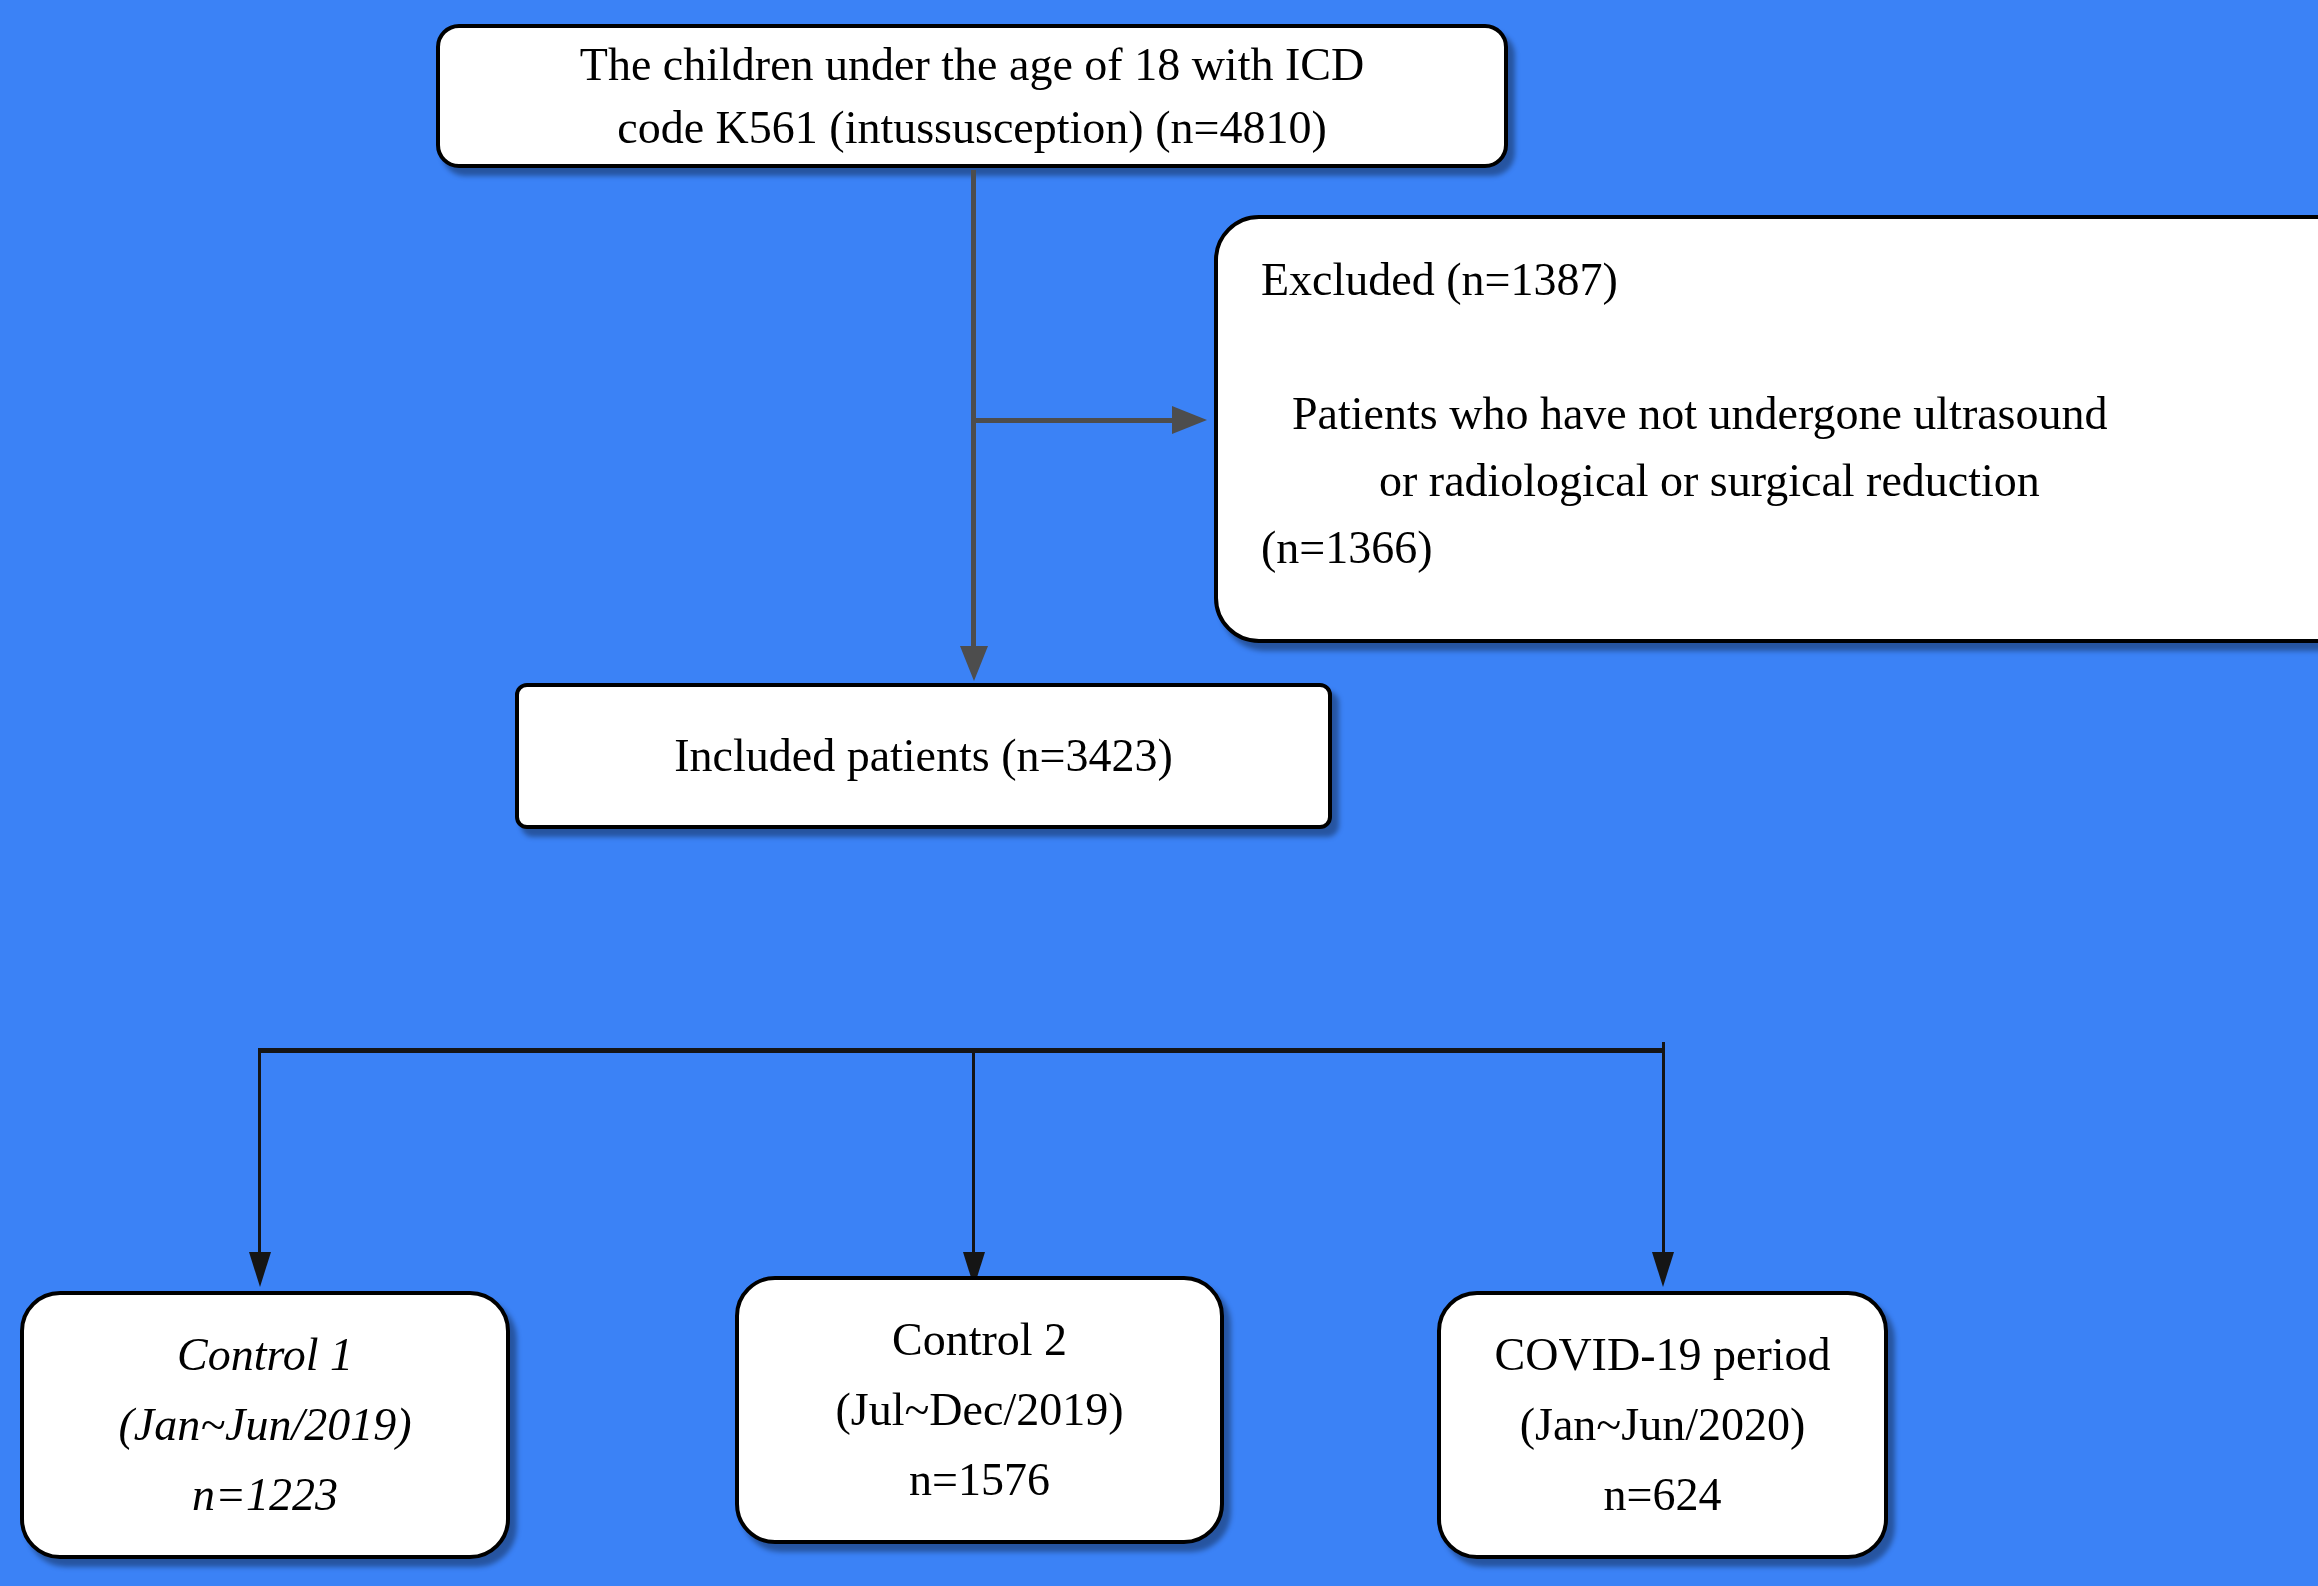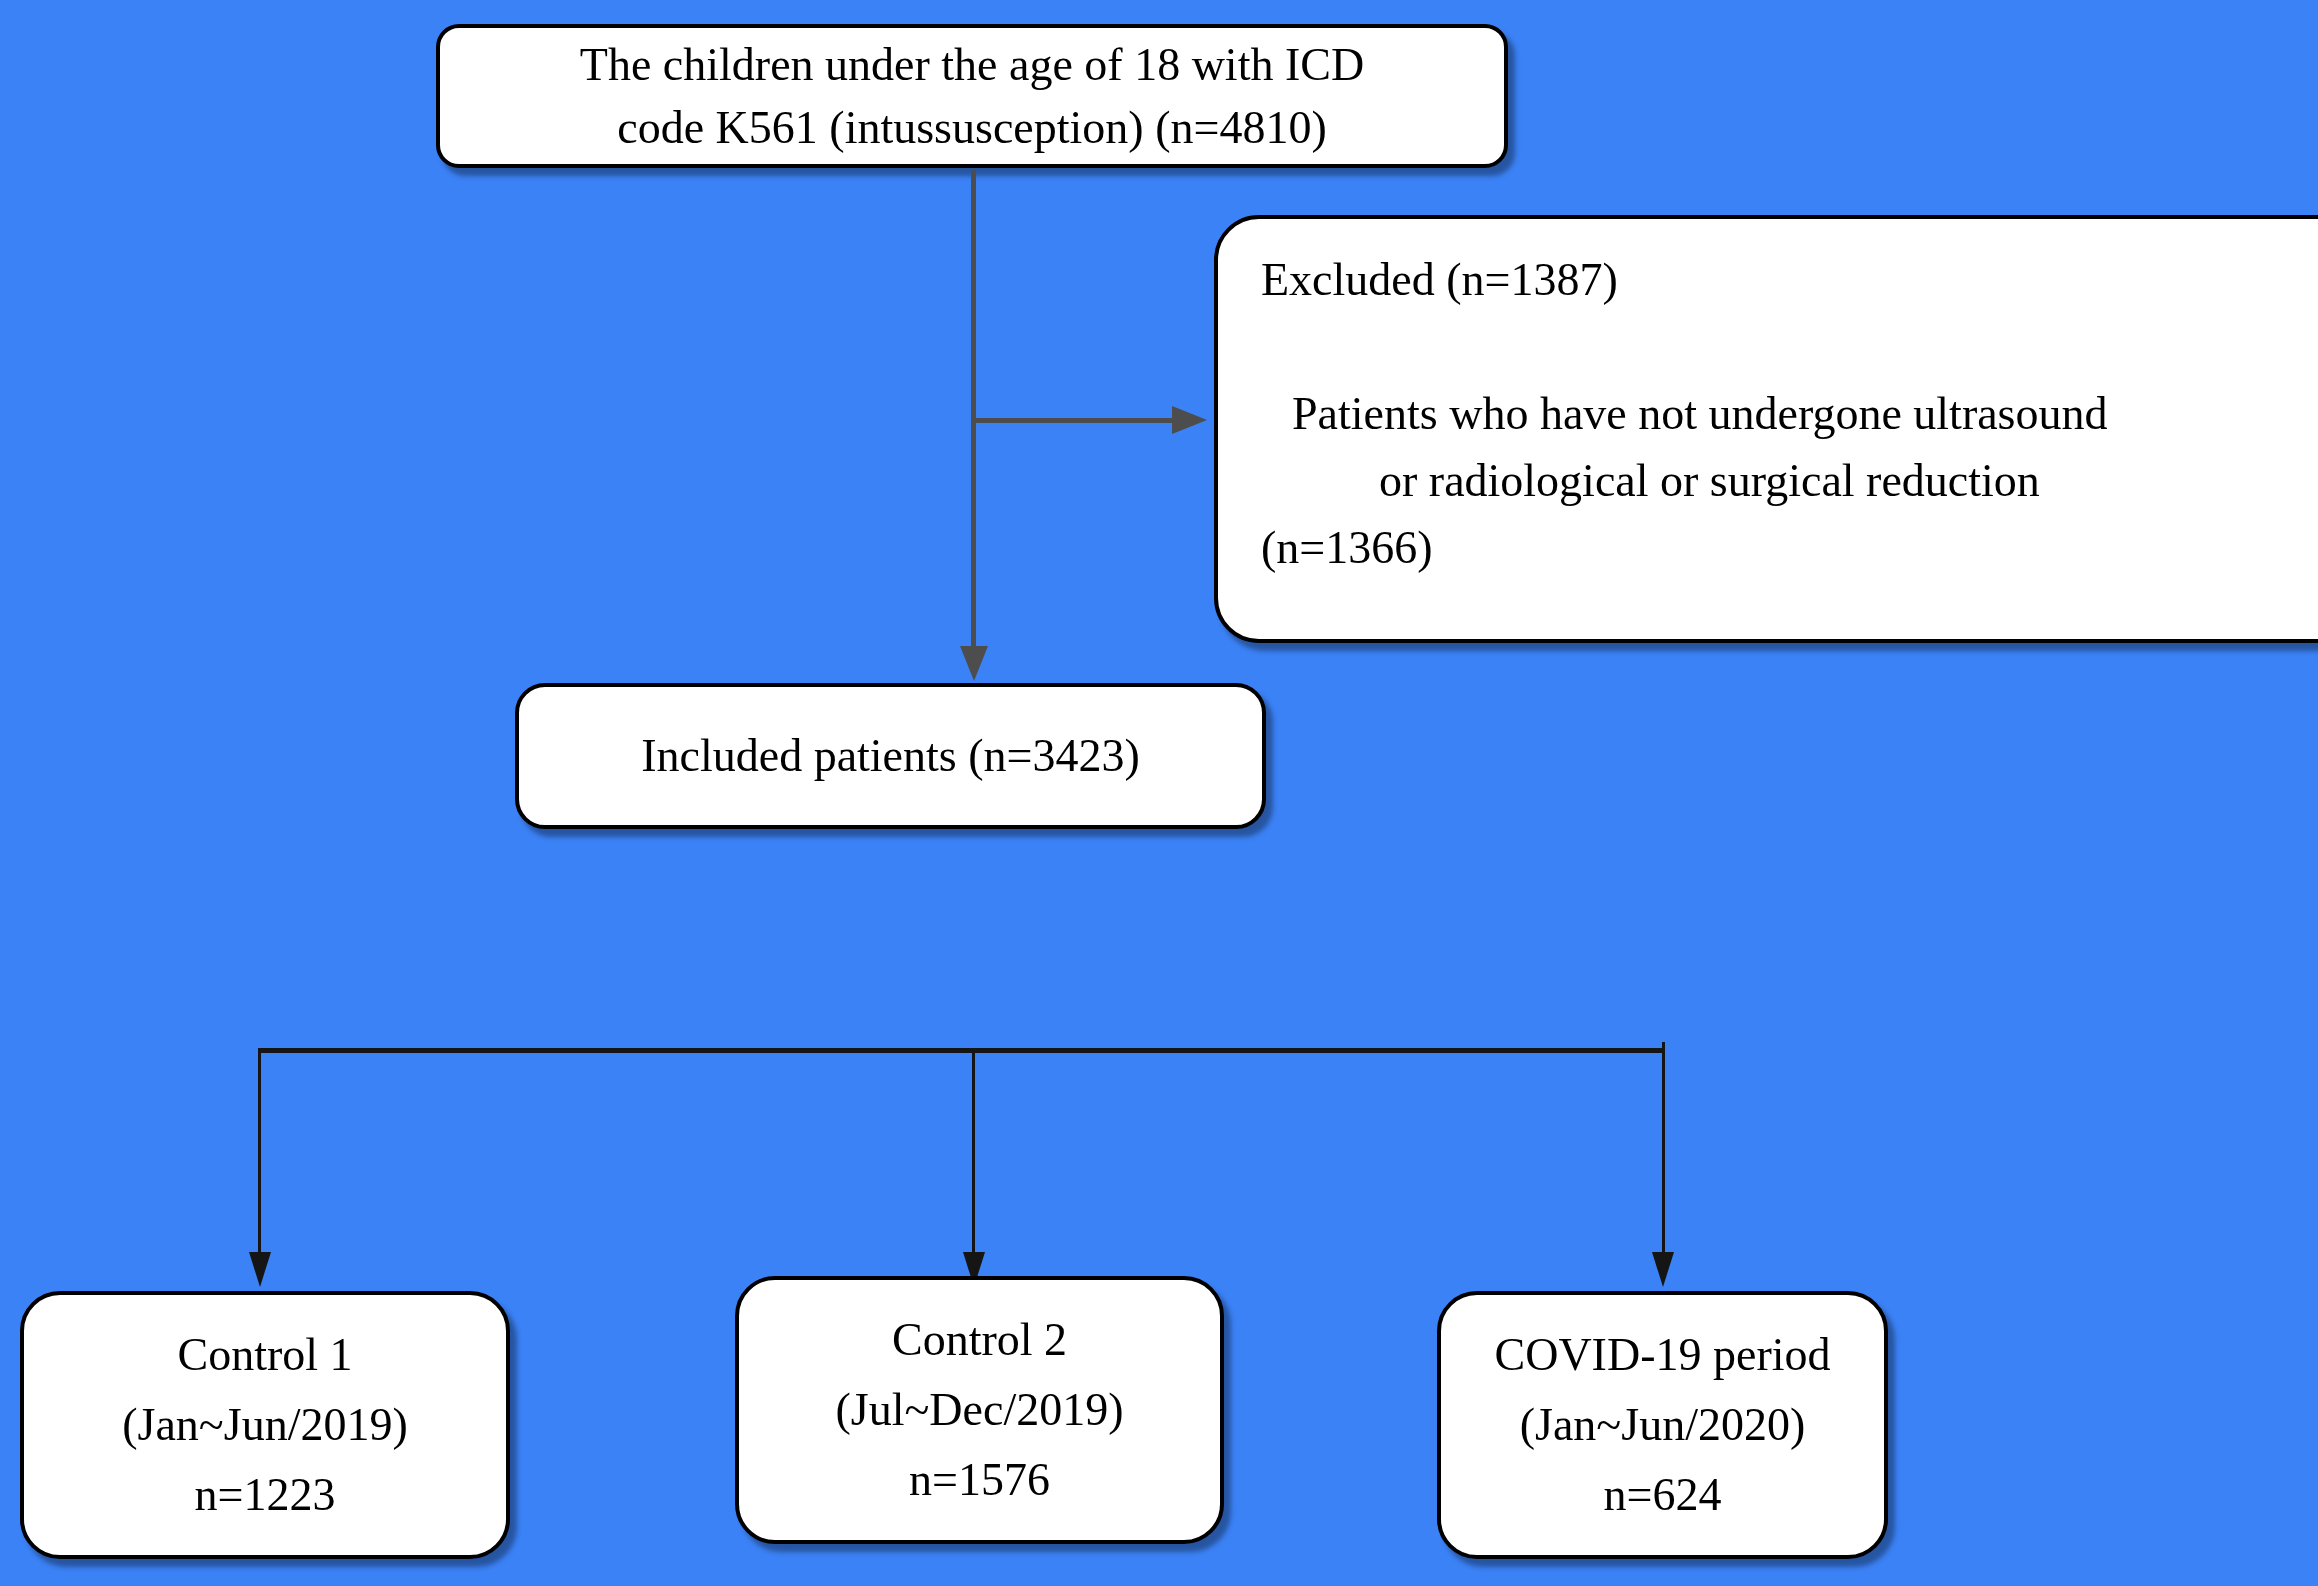--- a/index.html
+++ b/index.html
@@ -65,22 +65,22 @@
     position: absolute;
     width: 0; height: 0;
     border-left: 11.5px solid transparent;
     border-right: 11.5px solid transparent;
     border-top: 35px solid #151515;
   }
 
   
   #top-box      { left: 436px;  top: 24px;   width: 1072px; height: 144px; border-radius: 23px; }
   #excluded-box { left: 1214px; top: 215px;  width: 1255px; height: 428px; border-radius: 45px; padding-top: 27px; }
-  #included-box { left: 515px;  top: 683px; width: 751px; height: 146px; border-radius: 30px; }
-  #group-box-1  { left: 20px;   top: 1291px; width: 490px;  height: 268px; border-radius: 40px; }
+  #included-box { left: 515px;  top: 683px; width: 817px; height: 146px; border-radius: 12px; }
+  #group-box-1  { left: 20px;   top: 1291px; width: 490px;  height: 268px; border-radius: 40px; font-style: italic; }
   #group-box-2  { left: 735px; top: 1276px; width: 489px;  height: 268px; border-radius: 40px; }
   #group-box-3  { left: 1437px; top: 1291px; width: 451px;  height: 268px; border-radius: 40px; }
 
   
   #main-vline       { left: 971px; top: 170px;  width: 4.7px;    height: 476px; }
   #main-vline-head  { left: 960px; top: 646px; }
   #branch-hline     { left: 971px; top: 418px;  width: 201px;  height: 4.7px; }
   #branch-head      { left: 1172px; top: 406px; }
   #split-hline      { left: 258px;  top: 1048px; width: 1407px; height: 5.4px; }
   #split-vline-1    { left: 258px;  top: 1052px; width: 3.4px;    height: 201px; }

